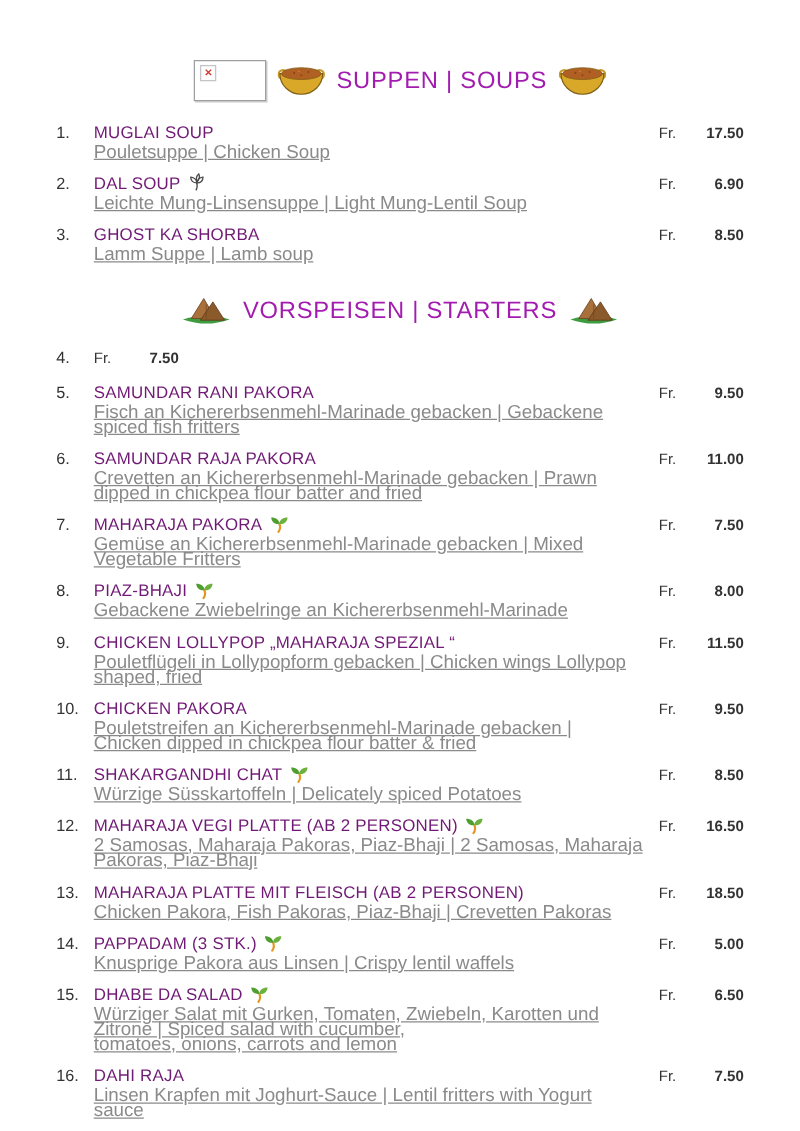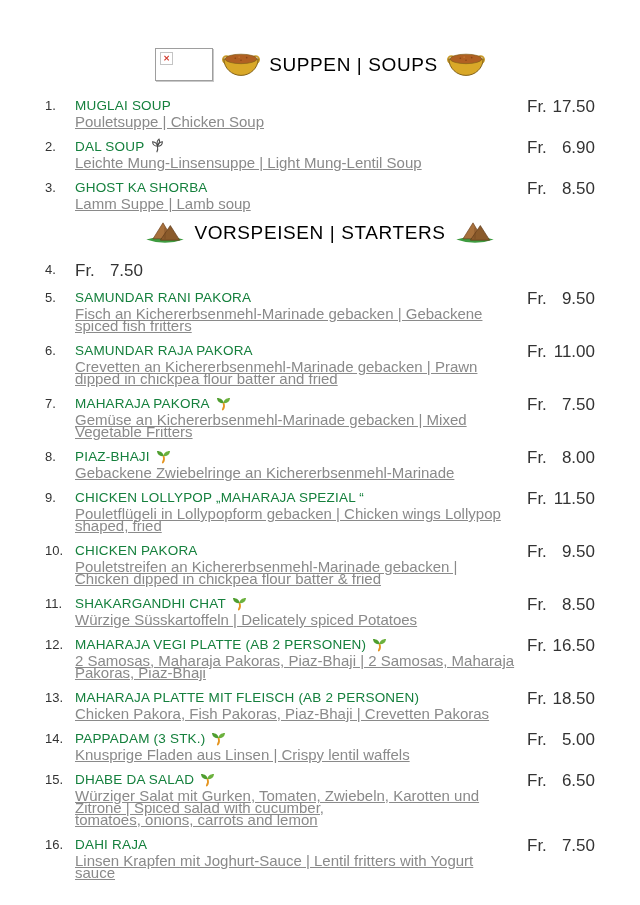--- a/index.html
+++ b/index.html
@@ -8,47 +8,47 @@
     width:640px;height:905px;
     background:#ffffff;
     font-family:"Liberation Sans", sans-serif;
     overflow:hidden;
     box-sizing:border-box;
   }
   .content{padding:48px 45px 0 45px;box-sizing:border-box;}
 
   
   .sec-head{display:flex;align-items:center;justify-content:center;gap:9px;margin:0 0 16px 0;}
-  .sec-head.second{margin-top:10px;}
-  .sec-title{font-size:19px;color:#000000;letter-spacing:0.6px;white-space:nowrap;}
+  .sec-head.second{margin-top:26px;}
+  .sec-title{font-size:19px;color:#a21caf;letter-spacing:0.6px;white-space:nowrap;}
 
   
   .broken-img{
     width:58px;height:33px;background:#fff;
     border:1px solid #9e9e9e;
     box-shadow:1px 1px 0 #c9c9c9;
     display:flex;align-items:flex-start;gap:4px;
     padding:3px 4px;box-sizing:border-box;flex:0 0 auto;
   }
   .bi-icon{width:13px;height:13px;border:1px solid #c4c4c4;display:flex;align-items:center;justify-content:center;box-sizing:border-box;}
   .bi-x{color:#d23b2f;font-size:8px;font-weight:bold;line-height:1;}
   .bi-lines{flex:1;padding-top:2px;}
   .bi-line{height:1px;background:#b8b8b8;margin-bottom:2px;}
   .bi-line.w1{width:30px}.bi-line.w2{width:30px}.bi-line.w3{width:28px}.bi-line.w4{width:26px}.bi-line.w5{width:12px}
 
   
   .item{display:flex;margin-bottom:10px;}
   .num{width:30px;flex:0 0 30px;font-size:13px;color:#333333;padding-top:1px;}
   .body{flex:1;padding-right:10px;min-width:0;}
   .titleline{display:flex;align-items:center;gap:6px;}
-  .title{font-size:13.5px;color:#15803d;letter-spacing:0.2px;line-height:17px;white-space:nowrap;}
+  .title{font-size:13.5px;color:#701a75;letter-spacing:0.2px;line-height:17px;white-space:nowrap;}
   .desc{margin-top:2px;font-size:15px;color:#8a8a8a;line-height:12px;white-space:pre-line;text-decoration:underline;}
   .price{width:68px;flex:0 0 68px;display:flex;justify-content:space-between;align-items:flex-start;padding-top:1px;}
-  .cur,.amt{font-size:17px;color:#333333;line-height:17px;}
-  .amt{text-align:right;}
+  .cur,.amt{font-size:12px;color:#333333;line-height:17px;}
+  .amt{text-align:right;font-weight:bold;}
 
   .badge{flex:0 0 auto;display:inline-flex;margin-top:-2px;}
   svg{display:block;}
 </style>
 </head>
 <body>
 
 <div class="page">
   <div class="content">
 
@@ -327,21 +327,21 @@
         <div class="titleline">
           <span class="title">PAPPADAM (3 STK.)</span>
           <span class="badge">
             <svg width="15" height="16" viewBox="0 0 20 22">
               <path d="M10 11 q2 5 -1 9" stroke="#e5941e" stroke-width="2.4" fill="none" stroke-linecap="round"></path>
               <path d="M10 11 C5 12 1.5 9 1 4 C6.5 4 10 7 10 11 Z" fill="#4f9e2f"></path>
               <path d="M10 11 C15 12 18.5 9 19 4 C13.5 4 10 7 10 11 Z" fill="#6cb13e"></path>
             </svg>
           </span>
         </div>
-        <div class="desc">Knusprige Fladen aus Linsen | Crispy lentil waffels</div>
+        <div class="desc">Knusprige Pakora aus Linsen | Crispy lentil waffels</div>
       </div>
       <div class="price">
         <span class="cur">Fr.</span>
         <span class="amt">5.00</span>
       </div>
     </div>
 
     <div class="item">
       <div class="num">15.</div>
       <div class="body">

